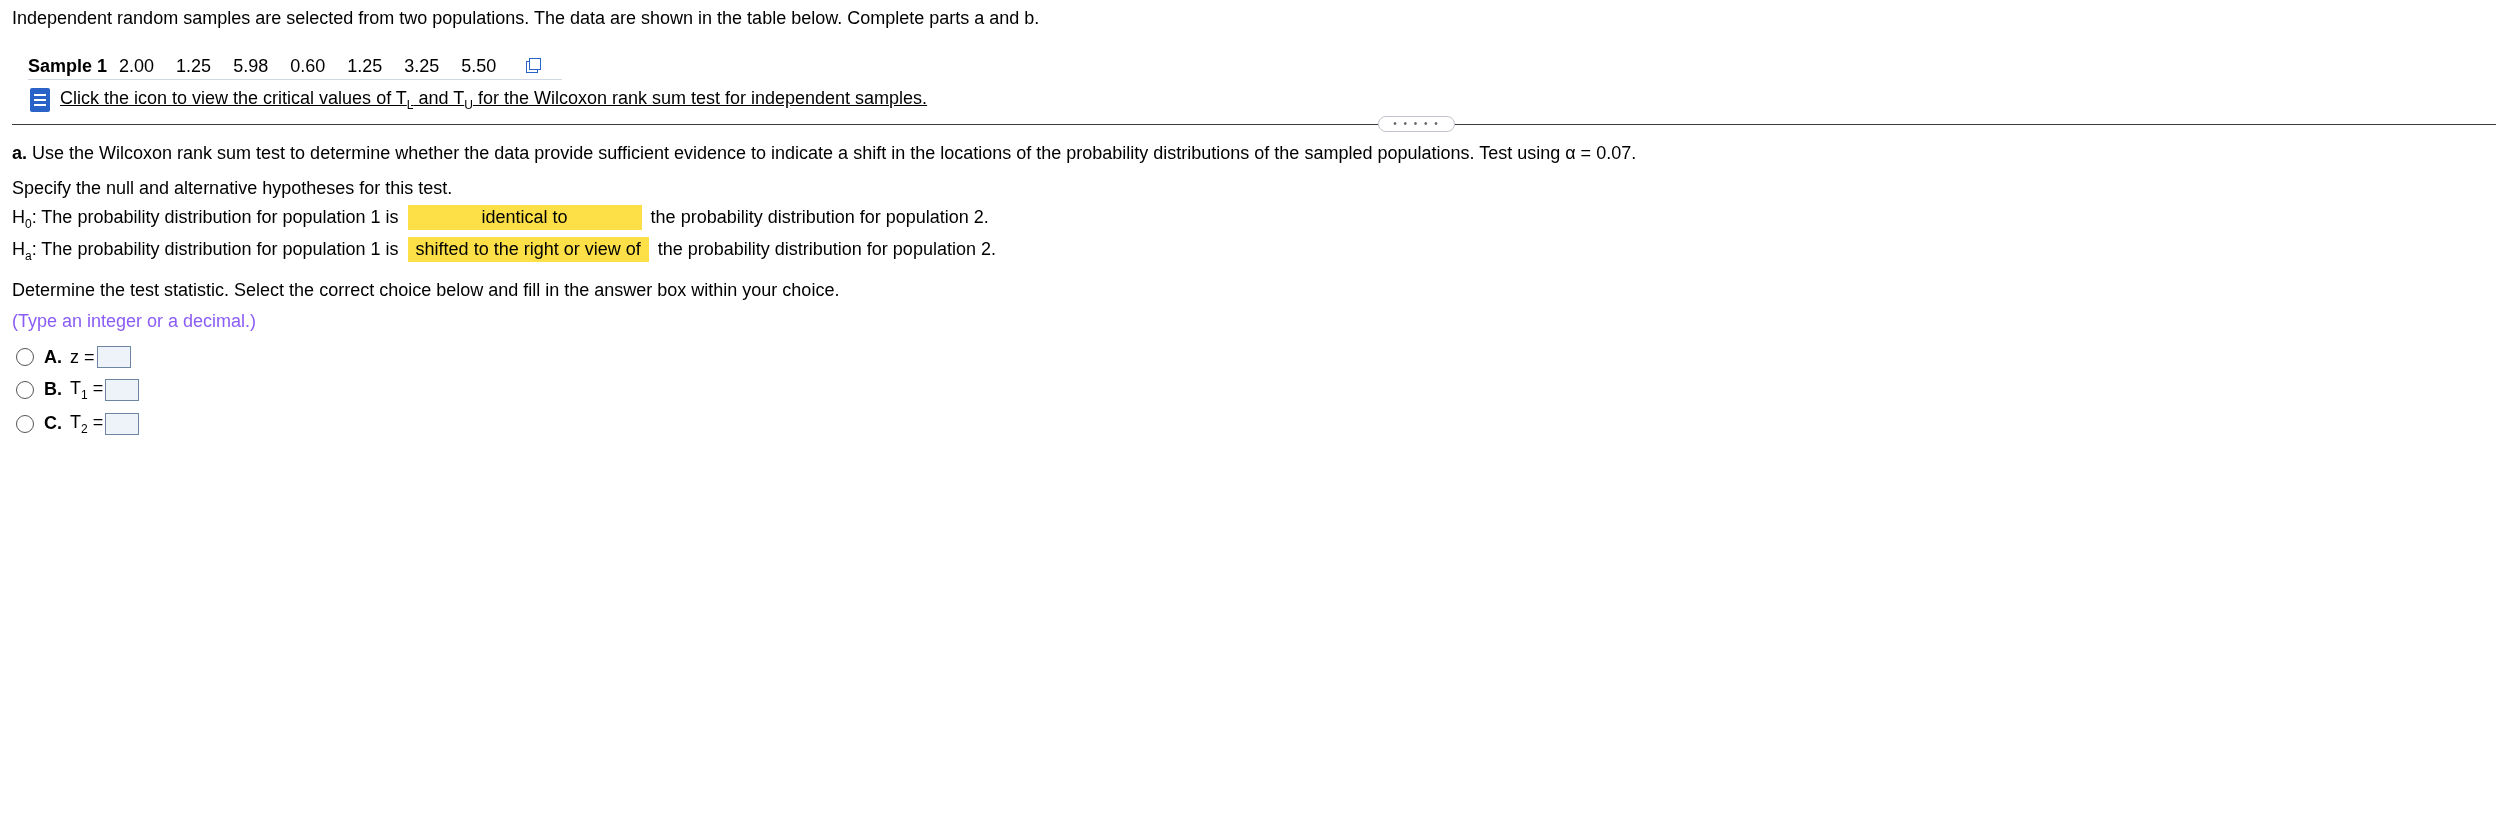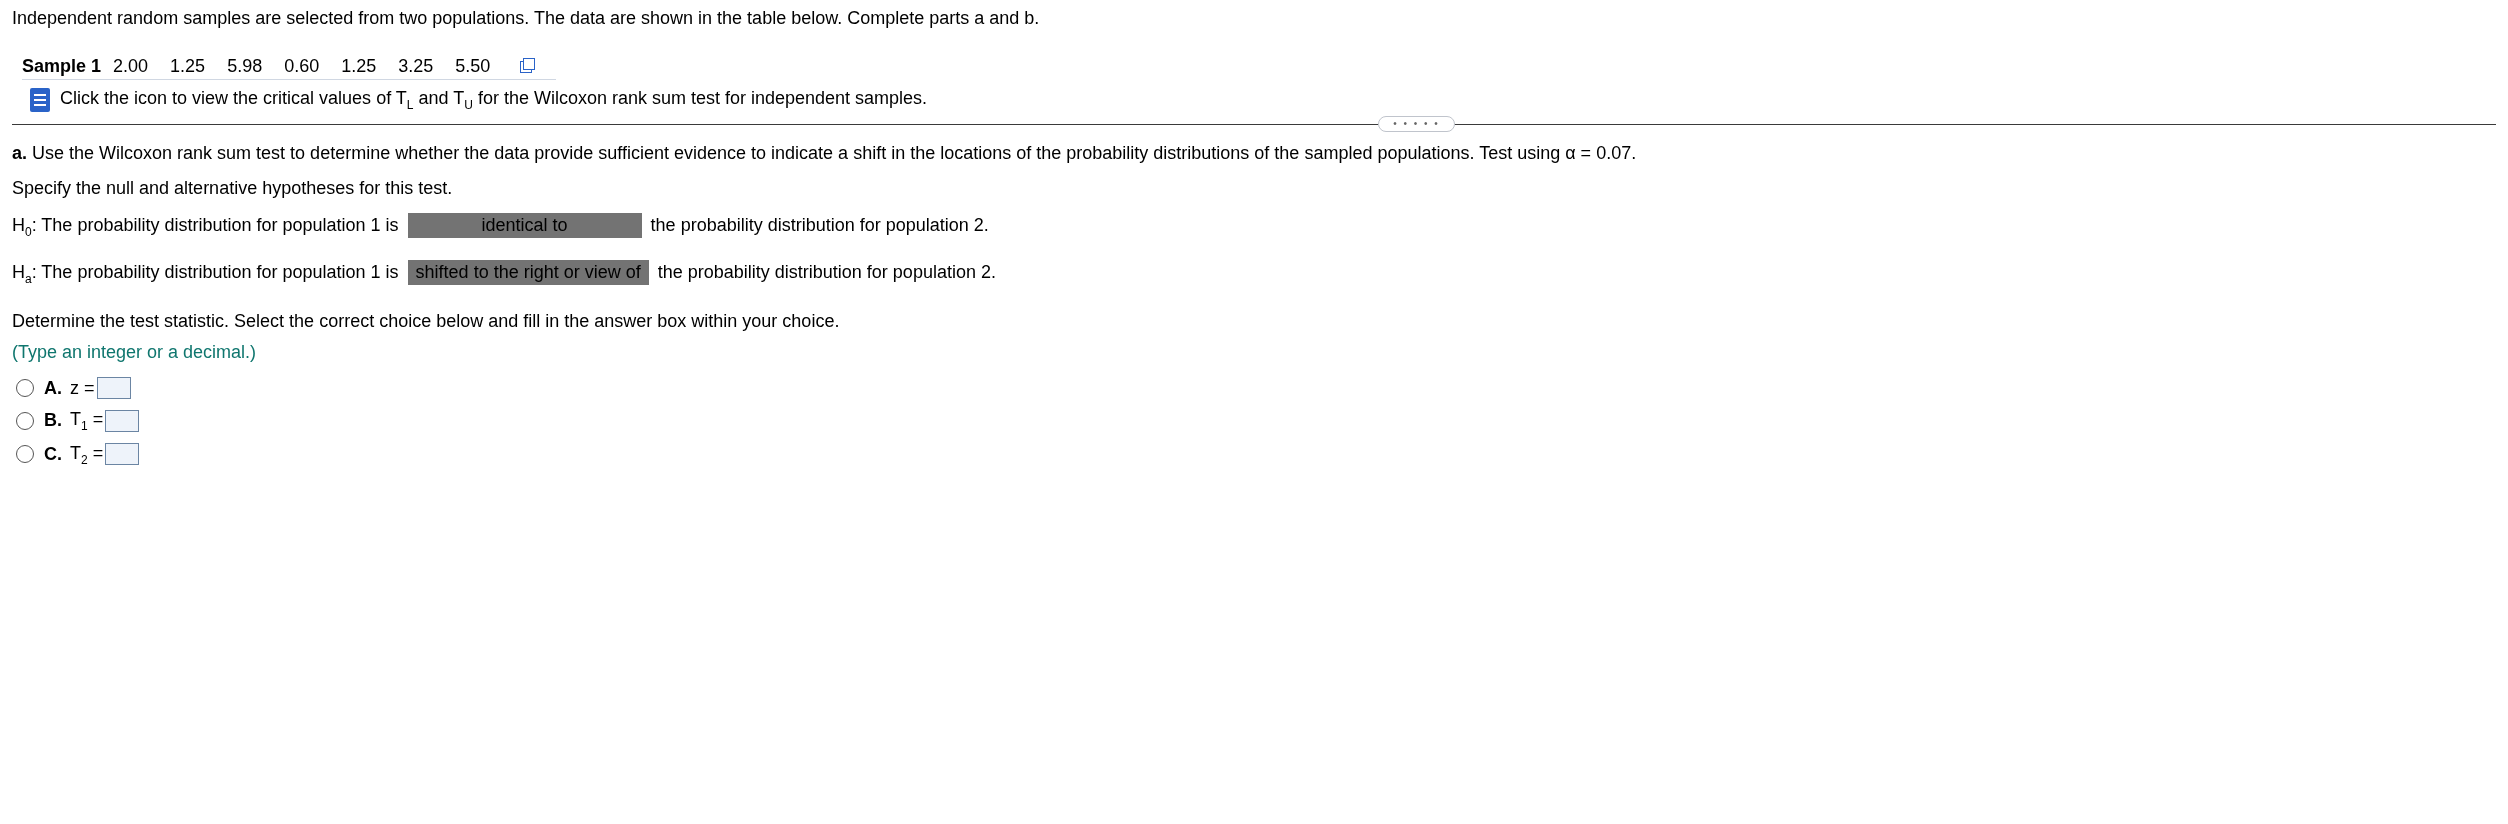--- a/index.html
+++ b/index.html
@@ -4,38 +4,38 @@
 <style>
   body {
     font-family: Arial, Helvetica, sans-serif;
     font-size: 18px;
     color: #000;
     margin: 0;
     padding: 8px 12px;
     background: #fff;
   }
   .intro { margin-bottom: 25px; }
-  .table-wrap { margin: 4px 0 8px 10px; }
+  .table-wrap { margin: 4px 0 8px 16px; }
   table.data { border-collapse: collapse; }
   table.data td { padding: 2px 22px 2px 0; white-space: nowrap; }
   table.data .row-label { font-weight: bold; padding-right: 12px; }
   table.data tr:first-child td { border-bottom: 1px solid #d0d7e2; }
   .copy-icon {
     display: inline-block; width: 16px; height: 16px; vertical-align: middle;
     position: relative; margin-left: 6px;
   }
   .copy-icon::before {
     content: ""; position: absolute; top: 2px; left: 2px; width: 10px; height: 10px;
     border: 1.5px solid #2a63c8; background: #fff;
   }
   .copy-icon::after {
     content: ""; position: absolute; top: -1px; left: 5px; width: 10px; height: 10px;
     border: 1.5px solid #2a63c8; background: #fff;
   }
-  .critical-row { display: flex; align-items: flex-start; margin: 8px 0 12px 18px; }
+  .critical-row { display: flex; align-items: flex-start; margin: 8px 0 12px 18px; text-decoration: underline; }
   .doc-icon {
     width: 20px; height: 24px; background: #2a63c8; border-radius: 2px;
     margin-right: 10px; position: relative; flex: 0 0 auto;
   }
   .doc-icon::before, .doc-icon::after {
     content: ""; position: absolute; left: 4px; right: 4px; height: 2px; background: #fff;
   }
   .doc-icon::before { top: 6px; }
   .doc-icon::after { top: 11px; box-shadow: 0 5px 0 #fff; }
   .hr-wrap { position: relative; margin: 12px 0 18px 0; }
@@ -43,24 +43,24 @@
   .hr-dots {
     position: absolute; left: 55%; top: -8px; background: #fff; padding: 0 14px;
     border: 1px solid #c0c4cc; border-radius: 8px; font-size: 10px; color: #666;
     letter-spacing: 2px; line-height: 14px;
   }
   .question { margin-bottom: 14px; }
   .subtext { margin: 5px 0; }
   .hypothesis-row { margin: 6px 0; }
   .fill-box {
     display: inline-block; min-width: 218px; text-align: center;
-    background: #737373; padding: 2px 8px; margin: 8px 4px;
+    background: #fde047; padding: 2px 8px; margin: 0 4px;
   }
   .instruction { margin: 18px 0 10px 0; }
-  .hint { color: #0f766e; margin-bottom: 14px; }
+  .hint { color: #8b5cf6; margin-bottom: 14px; }
   .choice-row { display: flex; align-items: center; margin: 10px 0 10px 4px; }
   .radio {
     width: 16px; height: 16px; border: 1.5px solid #555; border-radius: 50%;
     margin-right: 10px; flex: 0 0 auto;
   }
   .choice-label { font-weight: bold; min-width: 26px; }
   .answer-input {
     display: inline-block; width: 32px; height: 20px; border: 1px solid #6b85a3;
     background: #eef3fa; vertical-align: middle; margin-left: 2px;
   }

